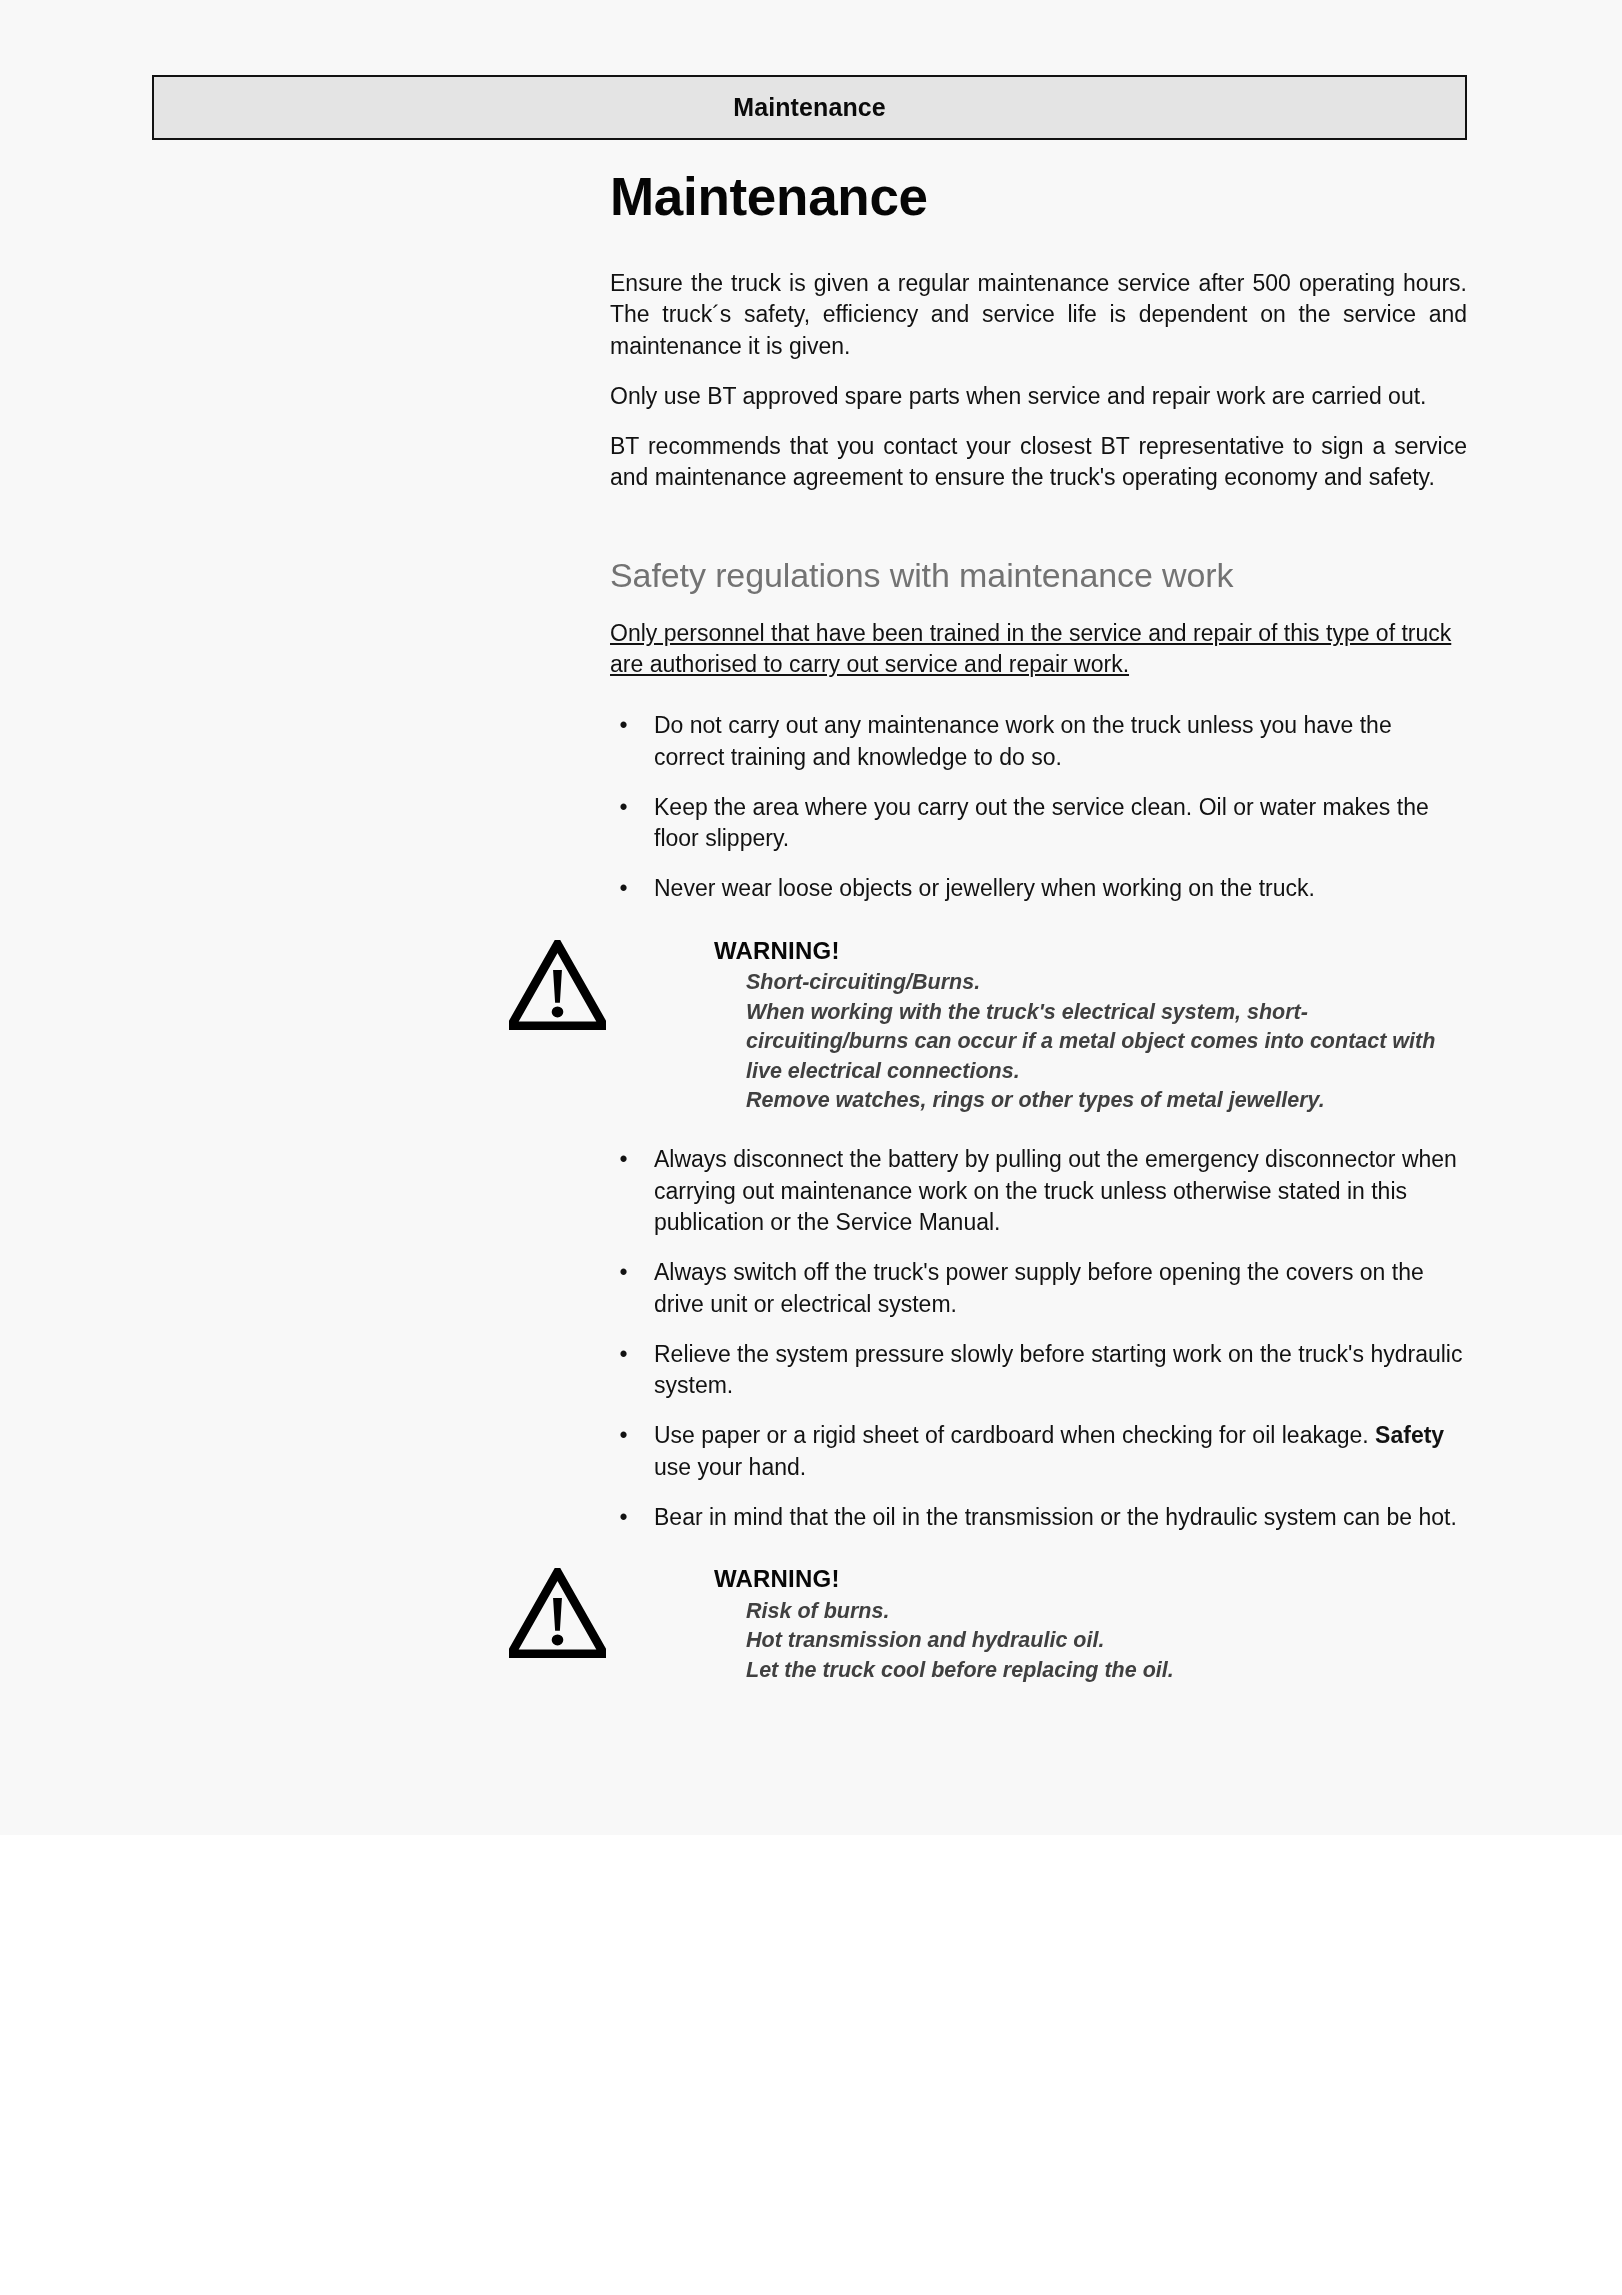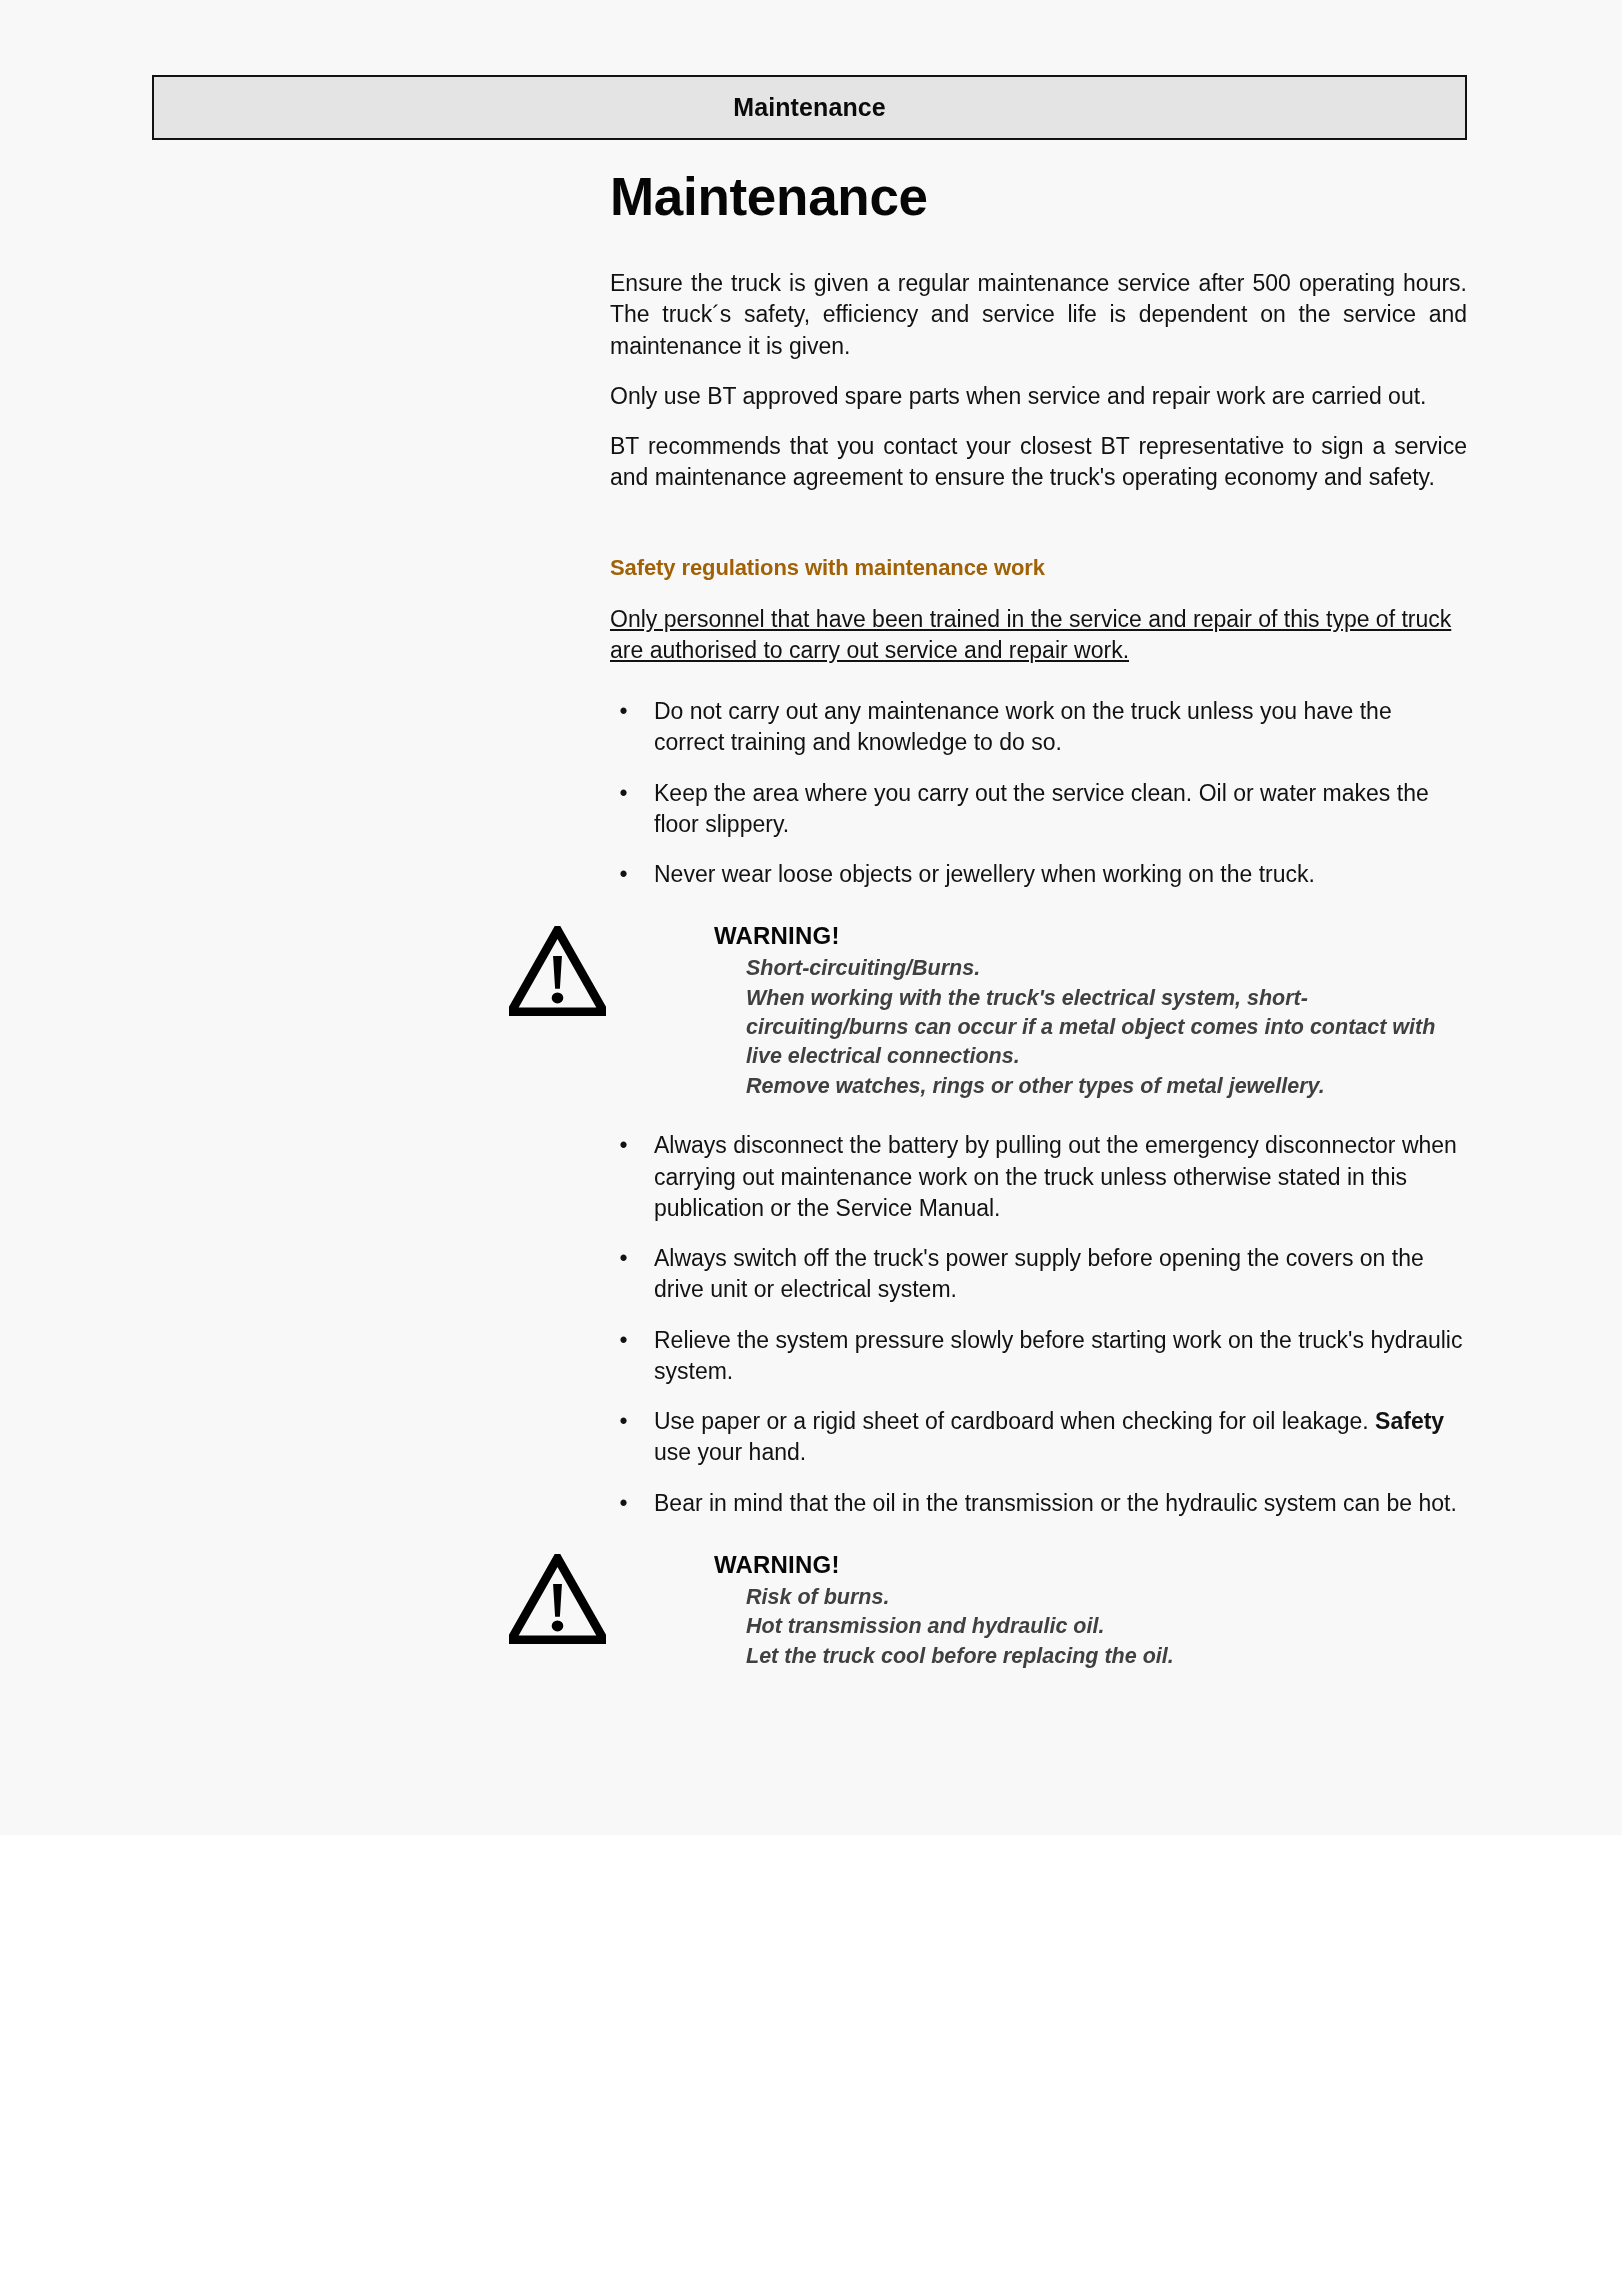--- a/index.html
+++ b/index.html
@@ -52,24 +52,24 @@
     margin: 0 0 45px 0;
     font-size: 53px;
     font-weight: bold;
     line-height: 1.0;
     color: #060606;
     letter-spacing: -0.3px;
   }
 
   h2.section-title {
     margin: 0 0 23px 0;
-    font-size: 22px;
-    font-weight: bold;
+    font-size: 34px;
+    font-weight: normal;
     line-height: 1.18;
-    color: #a16207;
+    color: #737373;
     letter-spacing: -0.1px;
   }
 
   p.body-para {
     margin: 0 0 19px 0;
     font-size: 23px;
     line-height: 1.36;
     color: #121212;
     text-align: justify;
     text-justify: inter-word;

